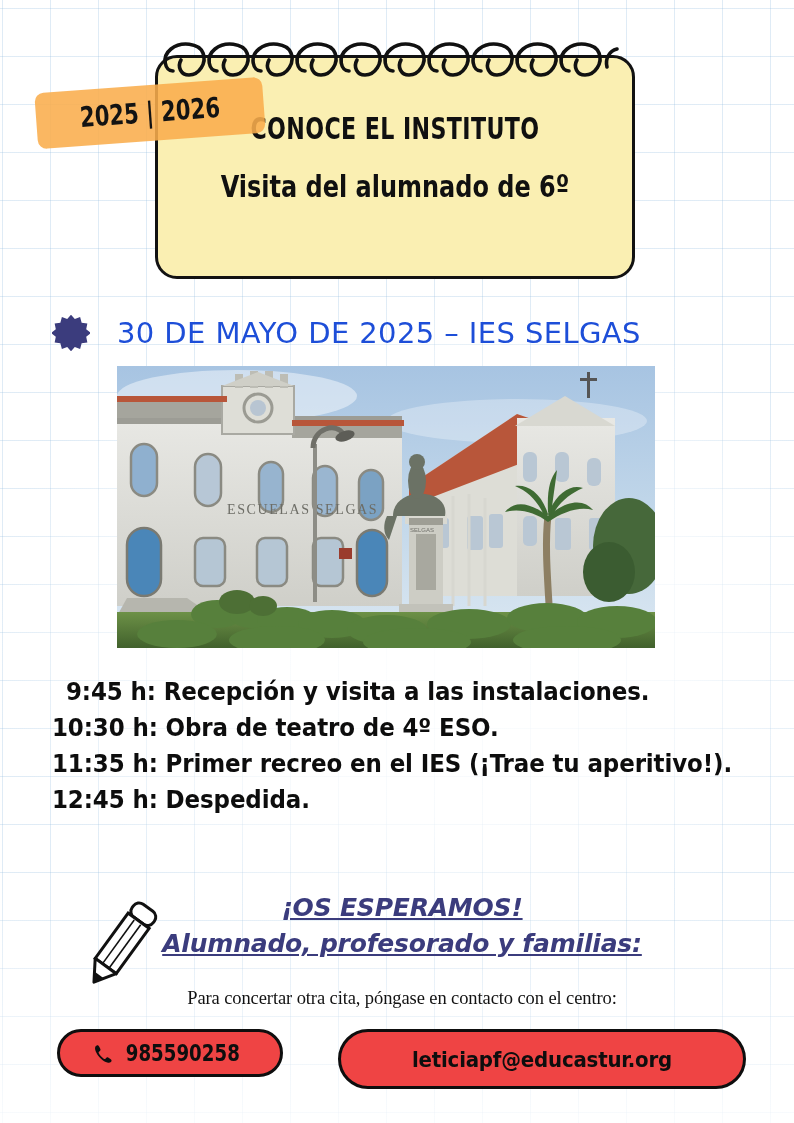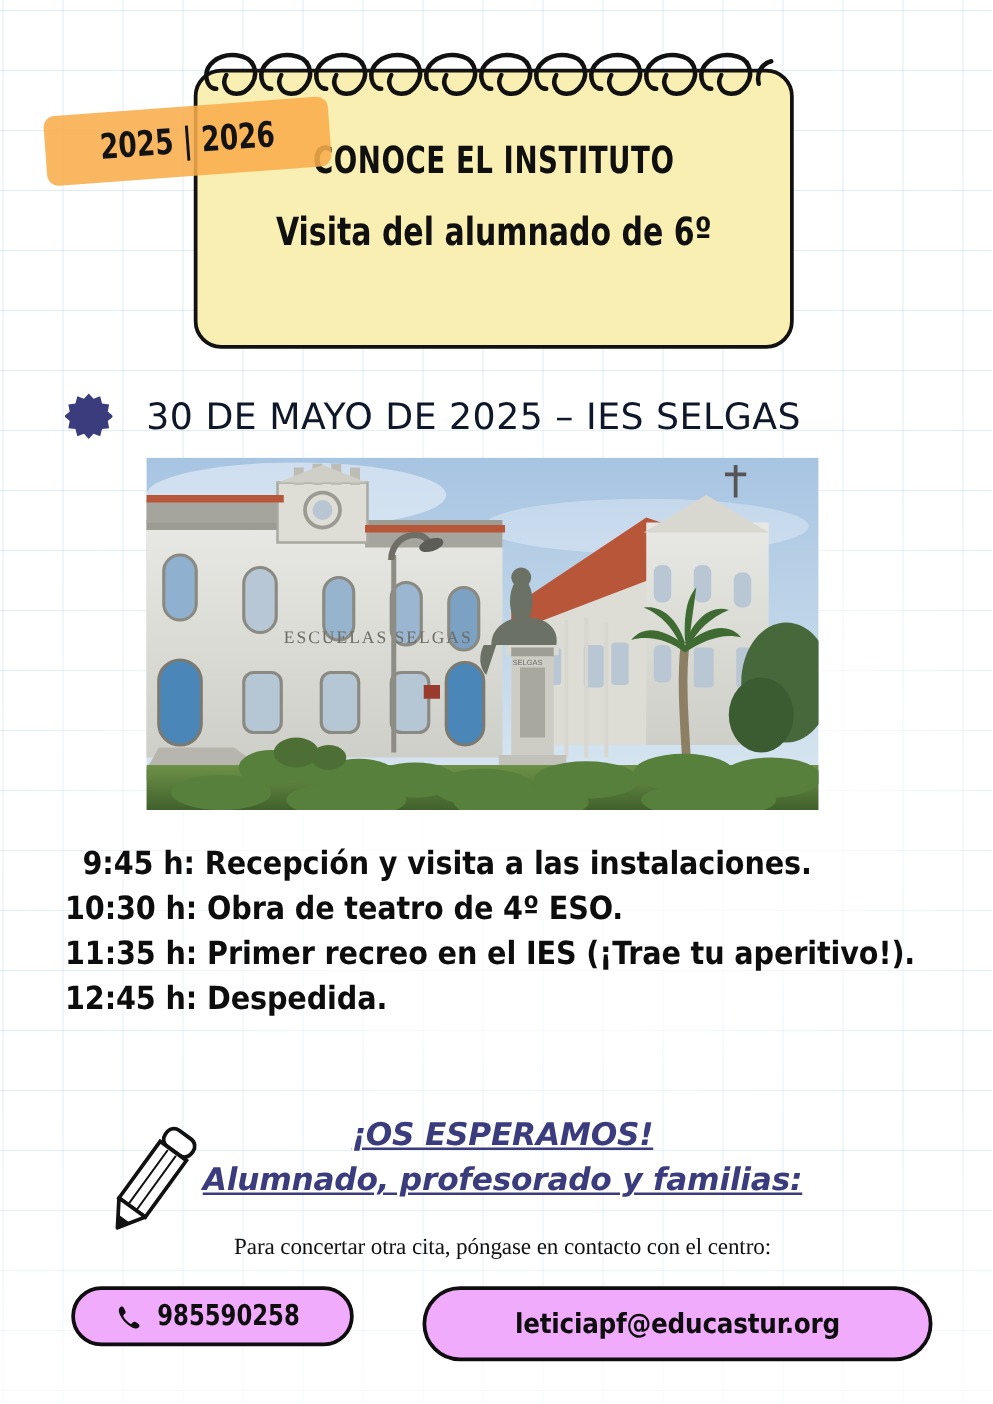--- a/index.html
+++ b/index.html
@@ -126,21 +126,21 @@
     align-items: center;
     z-index: 6;
   }
   #burst-icon { width: 38px; height: 38px; flex: 0 0 auto; }
   #date-text {
     margin-left: 27px;
     font-family: "DejaVu Sans", sans-serif;
     font-weight: normal;
     font-size: 29px;
     letter-spacing: 0.4px;
-    color: #0f172a;
+    color: #1d4ed8;
     white-space: nowrap;
   }
 
   
   #photo {
     left: 117px;
     top: 366px;
     width: 538px;
     height: 322px;
     z-index: 6;
@@ -206,21 +206,21 @@
     font-family: Liberation Serif, serif;
     font-size: 18.5px;
     color: #121212;
     letter-spacing: -0.1px;
     z-index: 6;
   }
 
   
   .pill {
     position: absolute;
-    background: #f0abfc;
+    background: #ef4444;
     border: 3px solid #0e0e0e;
     border-radius: 999px;
     box-sizing: border-box;
     display: flex;
     align-items: center;
     justify-content: center;
     z-index: 6;
   }
   #phone-pill {
     left: 57px;

